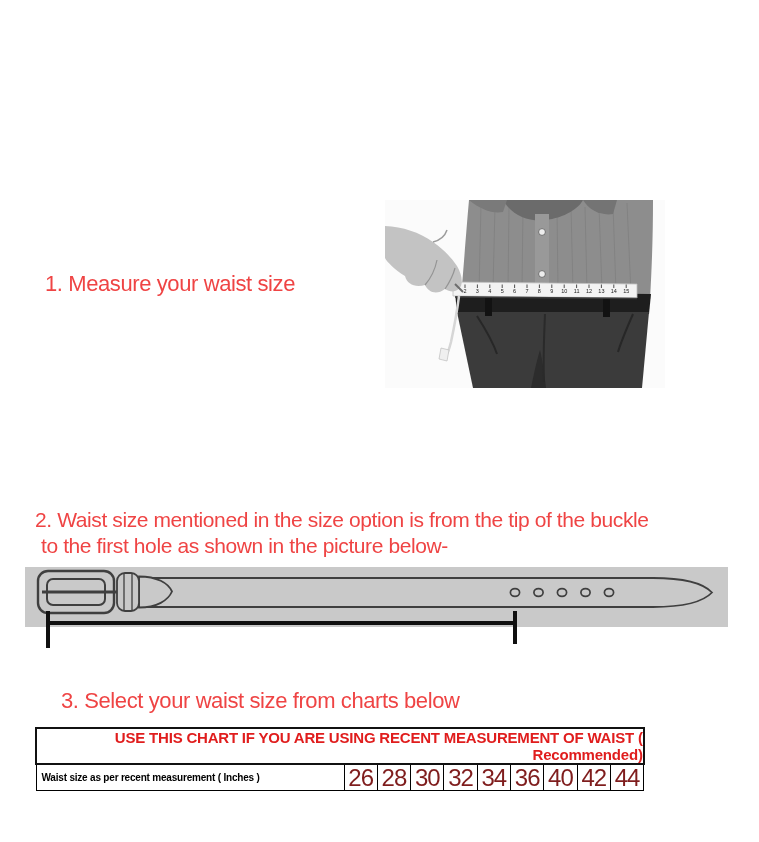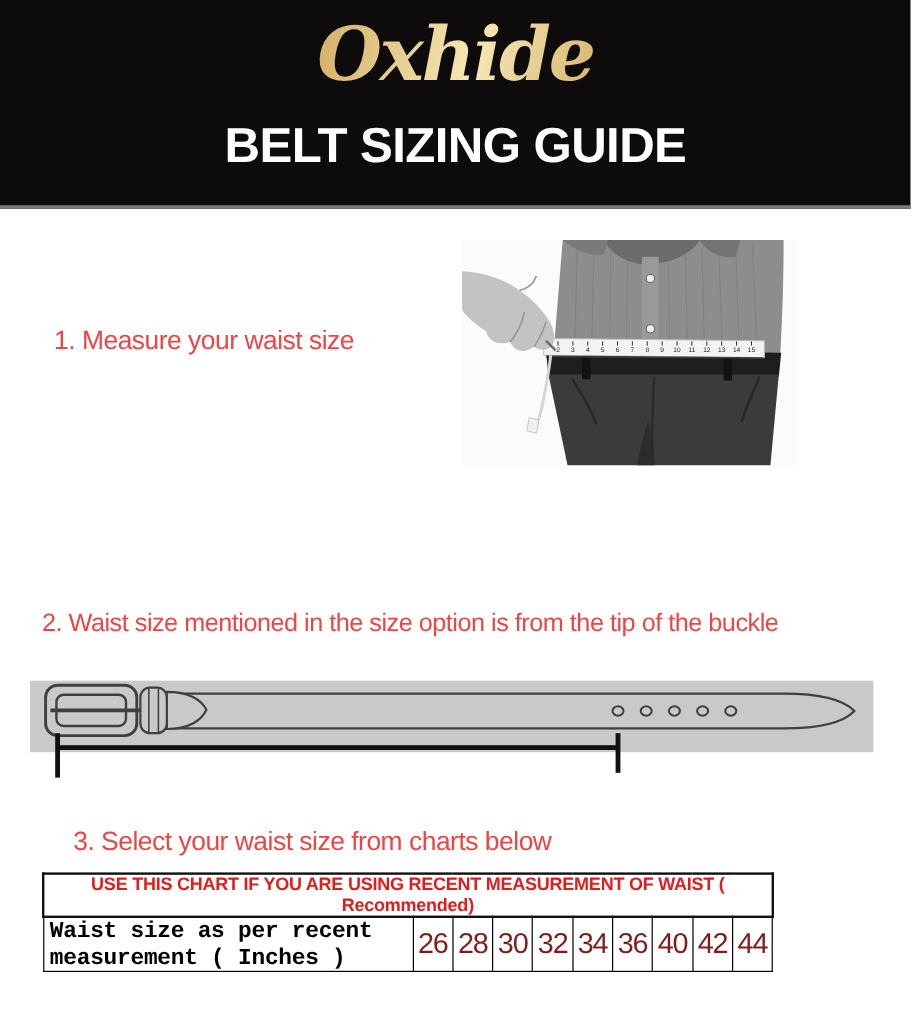--- a/index.html
+++ b/index.html
@@ -36,38 +36,34 @@
   .m-line{position:absolute;left:47px;top:621px;width:469px;height:4px;background:#101010;}
   .m-tick{position:absolute;width:3.5px;background:#101010;}
   .m-tick-l{left:46px;top:611px;height:37px;}
   .m-tick-r{left:513px;top:611px;height:33px;}
 
   
   .chart{position:absolute;left:35px;top:727px;width:608px;border-collapse:collapse;
          table-layout:fixed;}
   .chart td{border:1px solid #000;padding:0;}
   .chart tr.frame td{border:2px solid #111;}
-  .chart .red-head{height:32px;text-align:center;font-weight:700;font-size:15px;
+  .chart .red-head{height:32px;text-align:right;font-weight:700;font-size:15px;
                    letter-spacing:-0.2px;color:#e01d1d;}
-  .chart .label{font-weight:700;font-size:19px;letter-spacing:-0.2px;padding-left:5px;
-                color:#000;height:25px;font-family:Liberation Mono, monospace;}
+  .chart .label{font-weight:700;font-size:10px;letter-spacing:-0.2px;padding-left:5px;
+                color:#000;height:25px;}
   .chart td.num{text-align:center;font-size:24px;letter-spacing:-1px;color:#7f1d1d;
                 line-height:1;}
   .chart col.c-label{width:308px;}
   .chart col.c-num{width:33.3px;}
 </style>
 </head>
 <body>
 
 <div class="page">
 
-  <div class="header">
-    <div class="logo">Oxhide</div>
-    <div class="title">BELT SIZING GUIDE</div>
-  </div>
 
   <div class="step step1">1. Measure your waist size</div>
 
   <svg class="photo" viewBox="0 0 280 188">
     <rect width="280" height="188" fill="#fbfbfb"></rect>
     <g>
       <path d="M76,98 C79,62 82,22 84,0 L268,0 C268,34 267,64 265,100 C230,91 195,88 162,90 C130,88 100,91 76,98 Z" fill="#8d8d8d"></path>
       <g stroke="#7e7e7e" stroke-width="1" opacity="0.7">
         <path d="M96,4 L94,92" fill="none"></path>
           <path d="M110,6 L108,90" fill="none"></path>
@@ -137,20 +133,21 @@
       <path d="M0,26 C18,27 34,32 48,42 C58,49 66,57 72,66 C76,73 78,80 76,86 C73,92 66,93 60,89 C52,95 44,93 40,85 C30,88 22,84 20,76 C10,70 2,62 0,58 Z" fill="#c3c3c3"></path>
       <path d="M48,42 C56,40 60,36 62,30" stroke="#9c9c9c" stroke-width="1.5" fill="none"></path>
       <path d="M60,89 C64,83 68,76 70,68" stroke="#949494" stroke-width="1.2" fill="none"></path>
       <path d="M40,85 C46,78 50,70 52,60" stroke="#949494" stroke-width="1.2" fill="none"></path>
       <path d="M70,84 L78,92" stroke="#6d6d6d" stroke-width="2" fill="none"></path>
     </g>
   </svg>
 
   <div class="step step2">
     <div class="line1">2. Waist size mentioned in the size option is from the tip of the buckle</div>
+    <div class="line2">to the first hole as shown in the picture below-</div>
   </div>
 
   <svg class="belt" viewBox="0 0 703 60">
     <rect width="703" height="60" fill="#c9c9c9"></rect>
     <path d="M112,11 L628,11 C662,11 679,17 687,25.5 C679,34 662,40 628,40 L112,40" fill="none" stroke="#3f3f3f" stroke-width="1.8"></path>
     <g fill="#c9c9c9" stroke="#3f3f3f" stroke-width="1.7">
       <ellipse cx="490" cy="25.5" rx="4.6" ry="3.9"></ellipse>
       <ellipse cx="513.5" cy="25.5" rx="4.6" ry="3.9"></ellipse>
       <ellipse cx="537" cy="25.5" rx="4.6" ry="3.9"></ellipse>
       <ellipse cx="560.5" cy="25.5" rx="4.6" ry="3.9"></ellipse>

